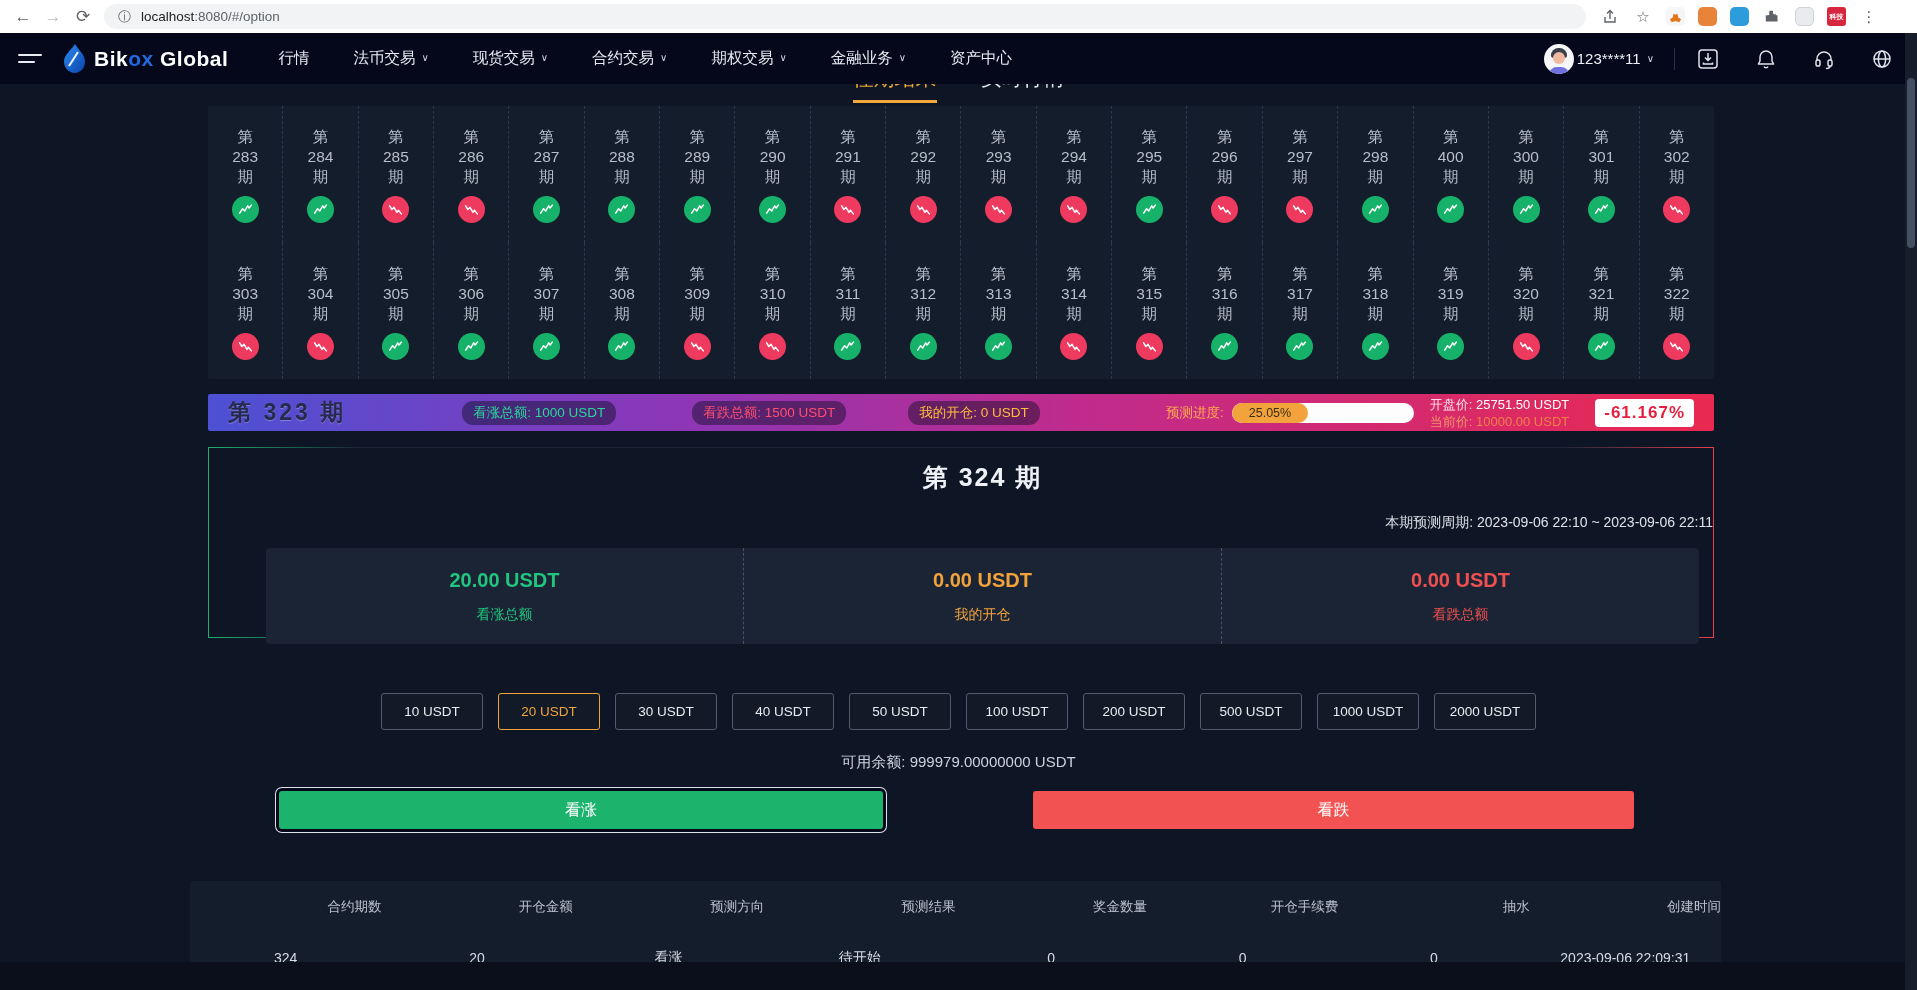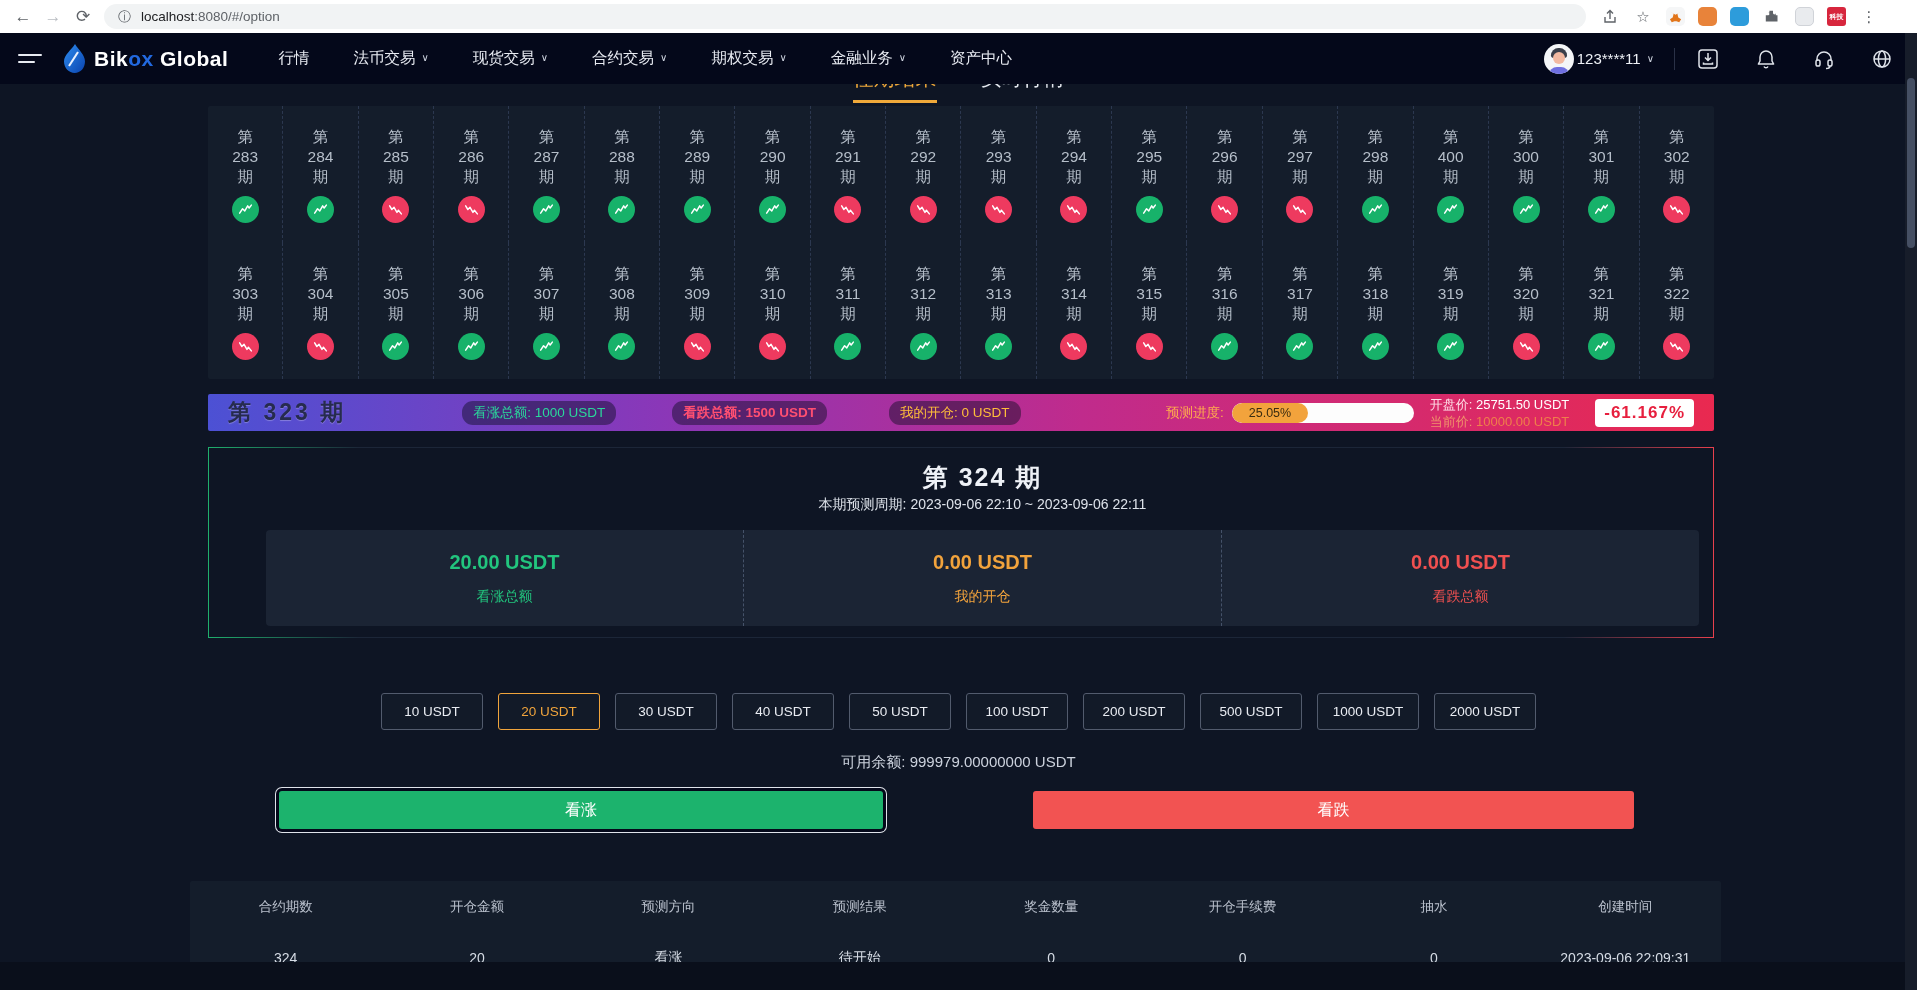--- a/index.html
+++ b/index.html
@@ -79,40 +79,40 @@
 
   
   .banner { position:absolute; top:361px; left:208px; width:1506px; height:37px; border-radius:2px;
     background:linear-gradient(90deg,#4c51d4 0%,#8a37b8 30%,#c02b8c 58%,#e92950 100%);
     display:flex; align-items:center; padding:0 20px; }
   .banner-title { font-size:23px; font-weight:bold; color:#262b4e; letter-spacing:3px;
     text-shadow:0 1px 1px rgba(255,255,255,.28); }
   .badge { background:rgba(10,12,30,.45); border-radius:11px; padding:3px 11px; font-size:13.5px;
     white-space:nowrap; }
   .badge.up-total { color:#2bd79b; margin-left:116px; }
-  .badge.down-total { color:#ff4f71; margin-left:56px;font-weight:bold; }
+  .badge.down-total { color:#ff4f71; margin-left:76px; }
   .badge.my-open { color:#ffbf3a; margin-left:62px; }
   .progress-group { margin-left:auto; display:flex; align-items:center; }
   .progress-label { font-size:13.5px; color:#ffad4d; }
   .progress-track { width:182px; height:20px; background:#fdfdfd; border-radius:10px; margin-left:8px;
     overflow:hidden; }
   .progress-fill { width:42%; height:20px; background:#f2a33c; border-radius:10px; display:flex;
     align-items:center; justify-content:center; font-size:12.5px; color:#3a2c10; }
   .price-block { margin-left:16px; font-size:13px; line-height:17px; white-space:nowrap; }
   .price-open .lbl { color:#ffdde6; } .price-open .val { color:#ffffff; }
   .price-cur .lbl { color:#f0926a; } .price-cur .val { color:#ef7f4a; }
   .change-box { margin-left:26px; background:#ffffff; border-radius:4px; padding:4px 9px;
     font-size:17px; font-weight:bold; color:#e71f3e; letter-spacing:1px; }
 
   
   .section-324 { position:absolute; top:414px; left:208px; width:1506px; height:191px;
     border:1px solid; border-image:linear-gradient(90deg,#1faf6d 0%,#1c2638 10%,#1c2638 90%,#e8404d 100%) 1;padding-left:43px; }
   .s324-title { text-align:center; margin-top:13px; font-size:25px; font-weight:bold; color:#eef1f6;
     letter-spacing:2px; }
-  .s324-cycle { text-align:center; margin-top:2px; font-size:14px; color:#dde2ea; }
+  .s324-cycle { text-align:right; margin-top:20px; font-size:14px; color:#dde2ea; }
   .stats { margin:16px 14px 0 14px; height:96px; background:#1b2434; border-radius:4px; display:flex; }
   .stat-col { flex:1; display:flex; flex-direction:column; align-items:center; justify-content:center; }
   .stat-col + .stat-col { border-left:1px dashed #455269; }
   .stat-value { font-size:20px; font-weight:bold; }
   .stat-label { font-size:14px; margin-top:14px; }
   .stat-up .stat-value,.stat-up .stat-label { color:#22c57e; }
   .stat-mine .stat-value,.stat-mine .stat-label { color:#f2a33c; }
   .stat-down .stat-value,.stat-down .stat-label { color:#f05050; }
 
   
@@ -134,21 +134,21 @@
     border-radius:3px; color:#fff; font-size:16px; display:flex; align-items:center; justify-content:center;
     cursor:pointer; }
 
   
   .table-panel { position:absolute; top:848px; left:190px; width:1531px; height:114px; background:#141d2b;
     border-radius:2px; padding-top:6px; }
   .t-row { display:flex; }
   .t-row.head { height:40px; align-items:center; }
   .t-row.body { height:62px; align-items:center; }
   .t-cell { flex:1; text-align:center; }
-  .t-row.head .t-cell { font-size:13.5px; color:#bac1cd; }
+  .t-row.head .t-cell { font-size:13.5px; color:#bac1cd;text-align:right; }
   .t-row.body .t-cell { font-size:14px; color:#d6dce5; }
 
   .bottom-strip { position:absolute; top:929px; left:0; width:1917px; height:28px; background:#0a0f1b; }
 
   
   .scrollbar { position:absolute; top:33px; right:0; width:12px; height:957px; background:#171d2a; z-index:35; }
   .scroll-thumb { position:absolute; top:45px; left:2px; width:8px; height:170px; background:#454f63;
     border-radius:4px; cursor:pointer; }
 </style>
 </head>

